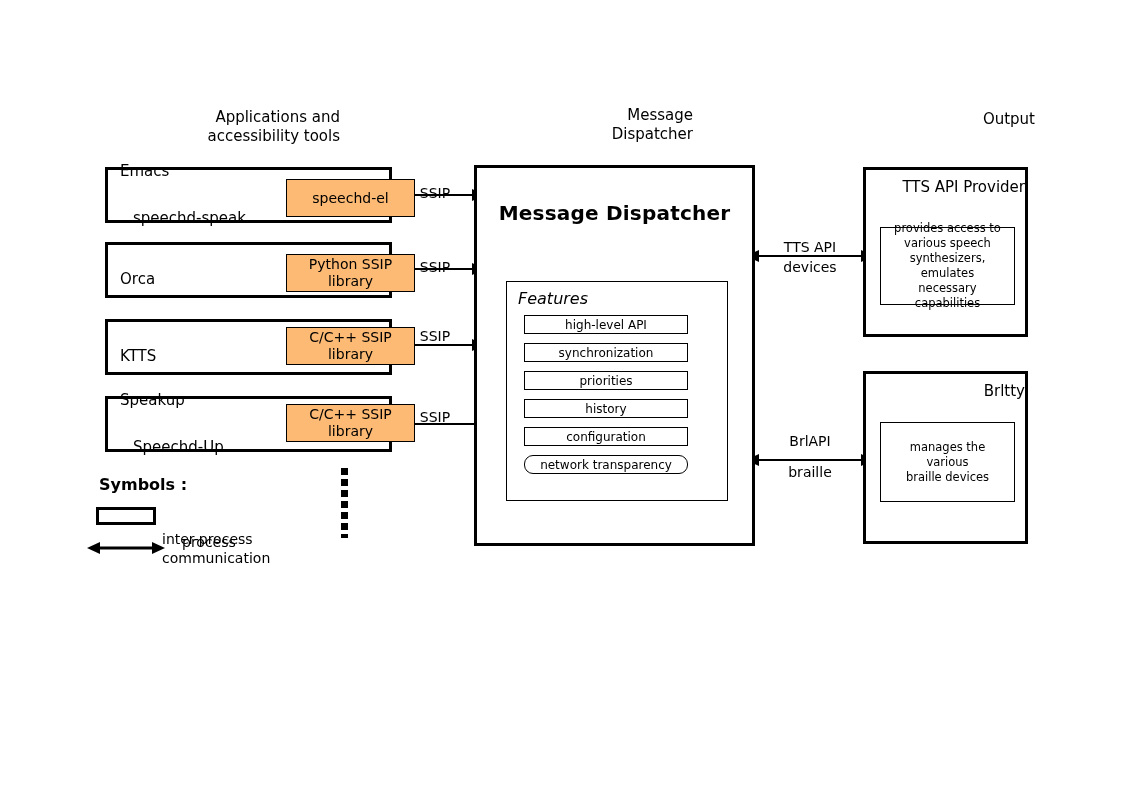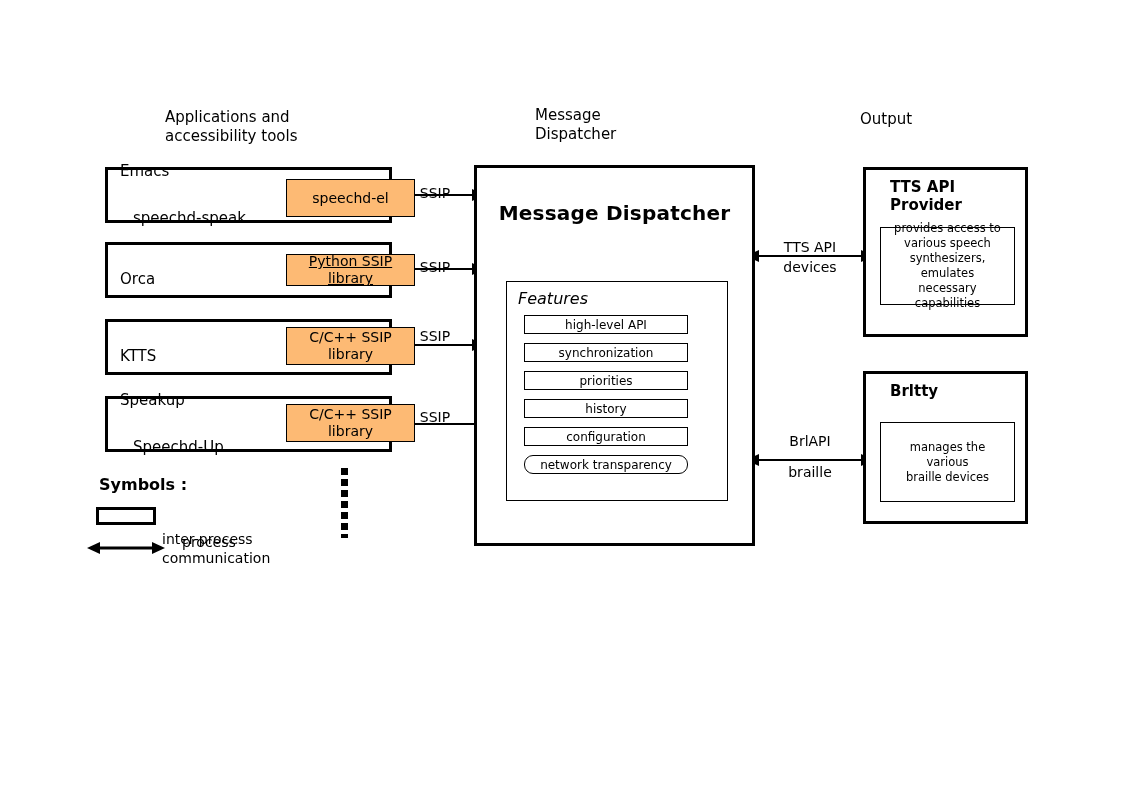--- a/index.html
+++ b/index.html
@@ -19,21 +19,21 @@
     position: absolute;
     left: 0; top: 0;
     width: 1123px;
     height: 794px;
   }
   .abs { position: absolute; }
 
   
   .col-head {
     position: absolute;
-    text-align: left;
+    text-align: right;
     font-size: 15px;
     line-height: 19px;
     color: #000;
     white-space: pre-line;
   }
 
   
   .proc {
     position: absolute;
     box-sizing: border-box;
@@ -112,22 +112,22 @@
     justify-content: center;
     font-size: 12px;
     line-height: 12px;
   }
   .feat:last-child { margin-bottom: 0; border-radius: 9px; }
 
   
   .out-title {
     position: absolute;
     left: 0; right: 0; top: 8px;
-    text-align: left;
-    font-weight: bold;
+    text-align: right;
+    font-weight: normal;
     font-size: 15px;
     margin-left: 24px;
   }
   .out-inner {
     position: absolute;
     box-sizing: border-box;
     border: 1px solid #000;
     background: #fff;
     display: flex;
     align-items: center;
@@ -238,21 +238,21 @@
       <span>Emacs</span>
       <span class="l2">speechd-speak</span>
     </div>
     <div class="lib-box" style="left:158px;top:9px;width:129px;height:38px;">speechd-el</div>
   </div>
 
   <div class="proc app-box" style="left:105px;top:242px;width:287px;">
     <div class="app-label">
       <span>Orca</span>
     </div>
-    <div class="lib-box" style="left:158px;top:9px;width:129px;height:32px;text-decoration:underline;">Python SSIP
+    <div class="lib-box" style="left:158px;top:9px;width:129px;height:38px;">Python SSIP
 library</div>
   </div>
 
   <div class="proc app-box" style="left:105px;top:319px;width:287px;">
     <div class="app-label">
       <span>KTTS</span>
     </div>
     <div class="lib-box" style="left:158px;top:5px;width:129px;height:38px;">C/C++ SSIP
 library</div>
   </div>
@@ -288,21 +288,21 @@
   </div>
 
   <div class="proc" style="left:863px;top:167px;width:165px;height:170px;">
     <div class="out-title">TTS API Provider</div>
     <div class="out-inner" style="left:14px;top:57px;width:135px;height:78px;">provides access to
 various speech
 synthesizers, emulates
 necessary capabilities</div>
   </div>
 
-  <div class="proc" style="left:863px;top:371px;width:165px;height:153px;">
+  <div class="proc" style="left:863px;top:371px;width:165px;height:173px;">
     <div class="out-title">Brltty</div>
     <div class="out-inner" style="left:14px;top:48px;width:135px;height:80px;">manages the various
 braille devices</div>
   </div>
 
   <div class="arrow-lbl" style="left:760px;top:239px;width:100px;">TTS API</div>
   <div class="arrow-lbl" style="left:760px;top:259px;width:100px;">devices</div>
 
   <div class="arrow-lbl" style="left:760px;top:433px;width:100px;">BrlAPI</div>
   <div class="arrow-lbl" style="left:760px;top:464px;width:100px;">braille</div>

